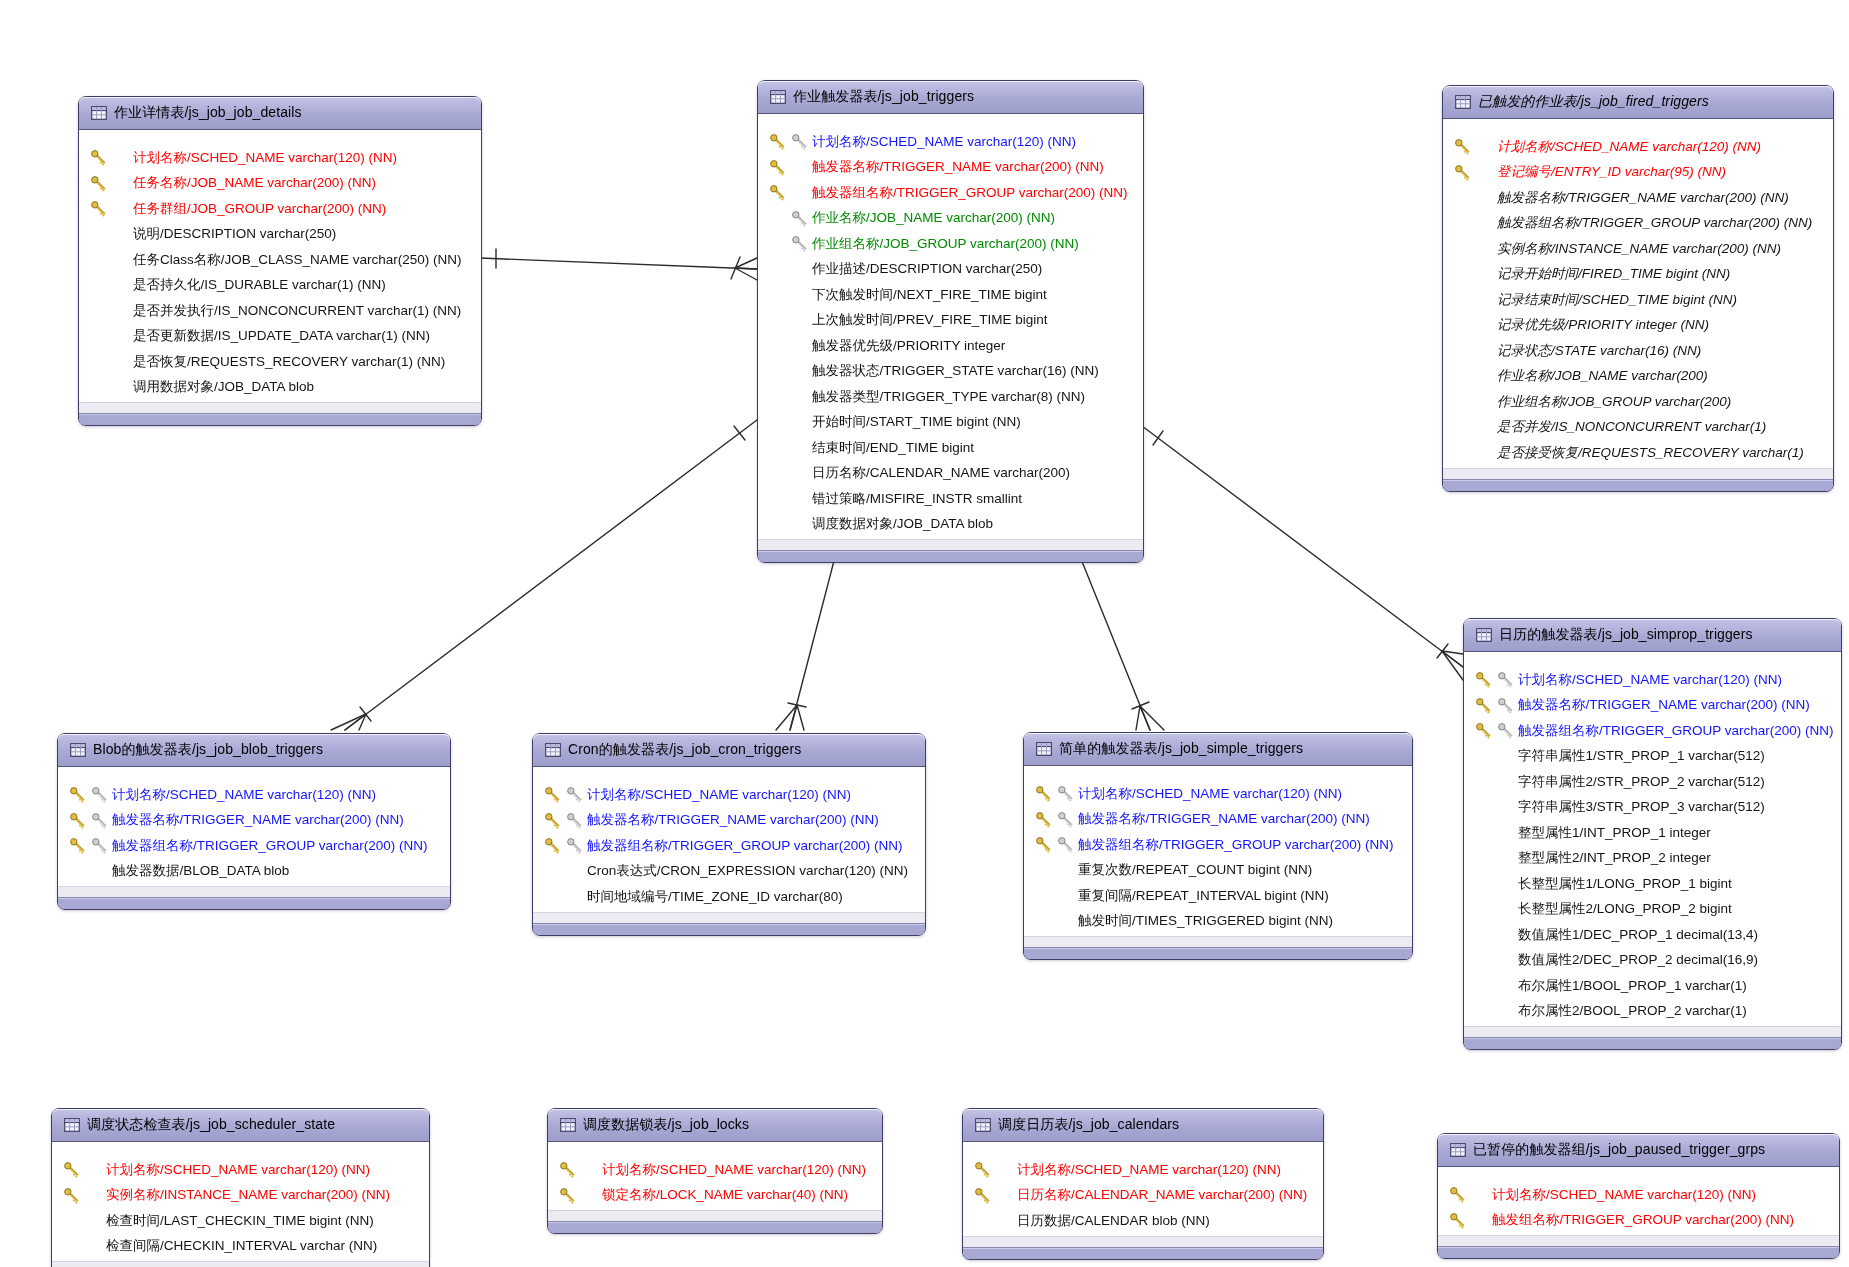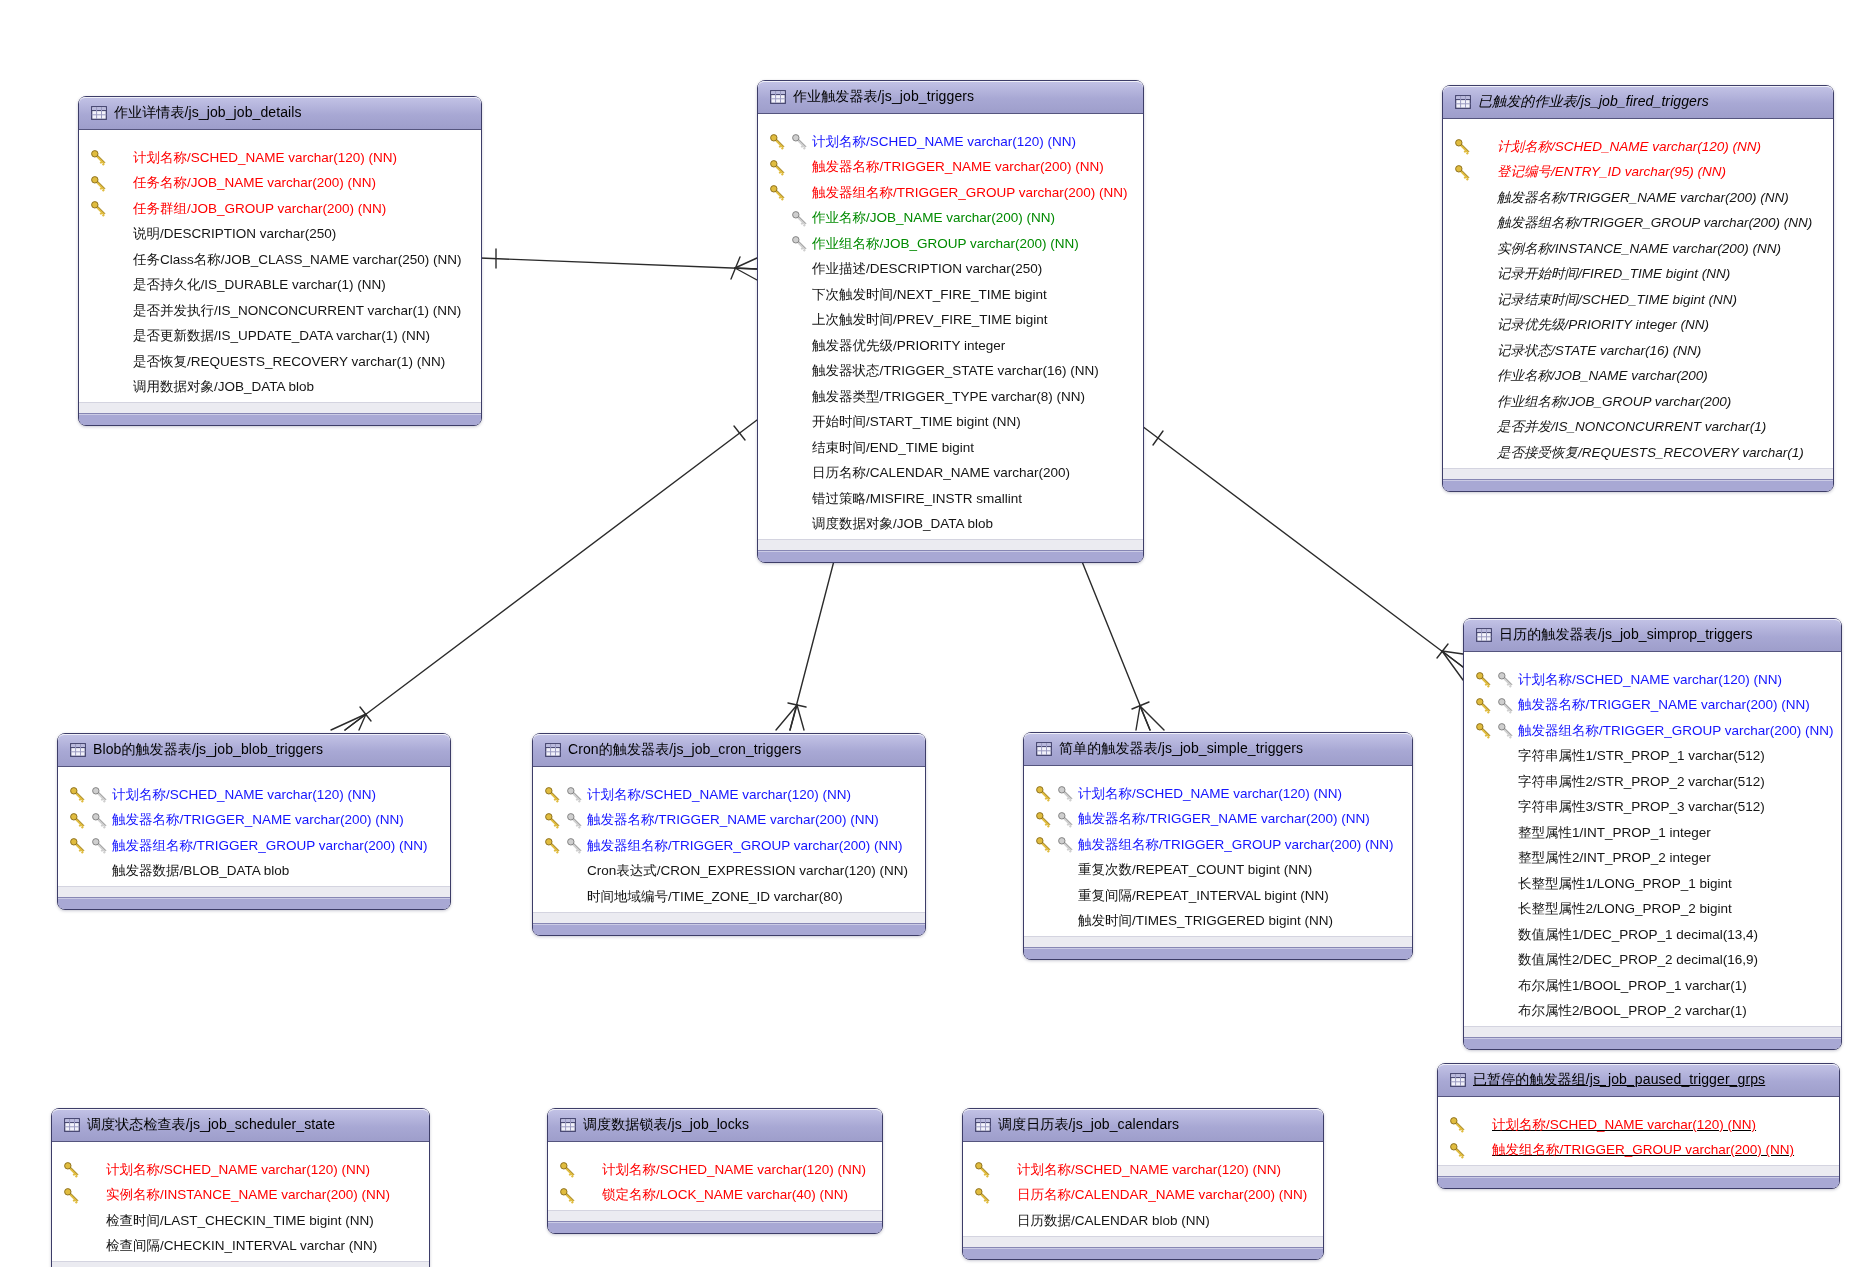--- a/index.html
+++ b/index.html
@@ -1073,21 +1073,21 @@
   <div class="col-row">
     <span class="slot slot-pk"></span>
     <span class="slot slot-fk"></span>
     <span class="col-label lbl-plain">日历数据/CALENDAR blob (NN)</span>
   </div>
 </div>
     <div class="ent-footer"></div>
     <div class="ent-bottombar"></div>
   </div>
 
-  <div class="entity" style="left:1437px;top:1063px;width:401px;text-decoration:underline;">
+  <div class="entity" style="left:1437px;top:1133px;width:401px;">
     <div class="ent-header">
       <span class="tbl-icon">
   <svg width="16" height="14" viewBox="0 0 16 14">
     <rect x="0.7" y="0.7" width="14.6" height="12.6" fill="#f2f2fb" stroke="#3d3d68" stroke-width="1.2"></rect>
     <rect x="1.3" y="1.3" width="13.4" height="3" fill="#b9b9de" stroke="none"></rect>
     <line x1="0.7" y1="4.6" x2="15.3" y2="4.6" stroke="#3d3d68" stroke-width="1"></line>
     <line x1="0.7" y1="8.8" x2="15.3" y2="8.8" stroke="#9a9ac0" stroke-width="1"></line>
     <line x1="5.6" y1="1" x2="5.6" y2="13" stroke="#9a9ac0" stroke-width="1"></line>
     <line x1="10.5" y1="1" x2="10.5" y2="13" stroke="#9a9ac0" stroke-width="1"></line>
   </svg>

